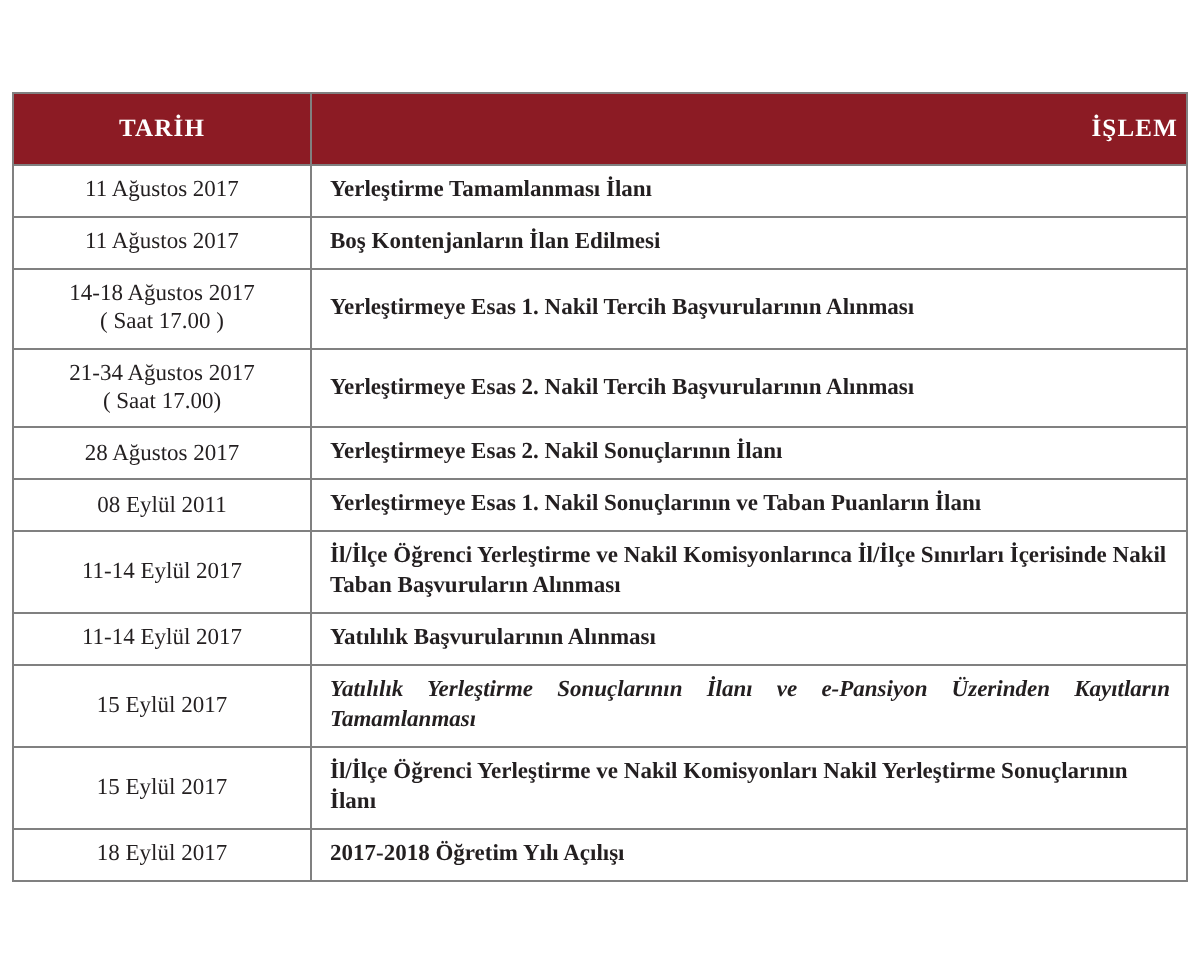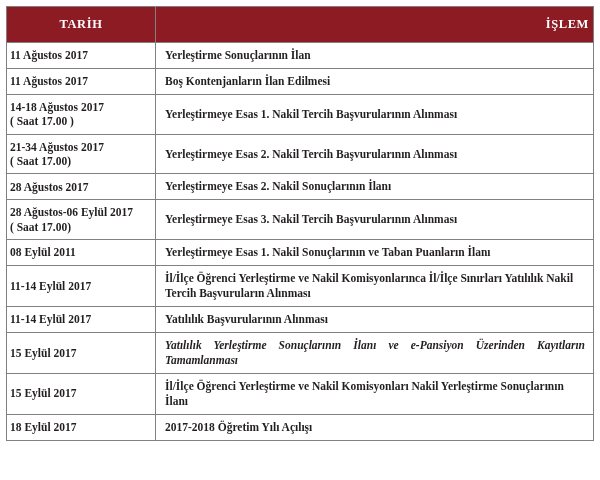--- a/index.html
+++ b/index.html
@@ -10,20 +10,21 @@
   body {
     width: 600px;
     height: 480px;
     font-family: "Liberation Serif", serif;
     color: #231f20;
   }
   #schedule-wrap {
     padding: 6px 6px 0 6px;
     box-sizing: border-box;
     width: 568px;
+    margin-top: 40px;
   }
   table.schedule {
     border-collapse: collapse;
     width: 588px;
     table-layout: fixed;
     border: 1px solid #6e6e6e;
   }
   table.schedule th, table.schedule td {
     border: 1px solid #808080;
     vertical-align: middle;
@@ -41,22 +42,22 @@
   }
   thead th.col-date {
     width: 140px;
     text-align: center;
   }
   thead th.col-task {
     text-align: right;
   }
   td.date-cell {
     width: 140px;
-    text-align: left;
-    font-weight: bold;
+    text-align: center;
+    font-weight: normal;
     font-size: 11.5px;
     line-height: 1.25;
     padding: 5px 3px;
     color: #231f20;
   }
   td.task-cell {
     text-align: left;
     font-weight: bold;
     font-size: 11.5px;
     line-height: 1.3;
@@ -79,49 +80,45 @@
   <table class="schedule">
     <thead>
       <tr>
         <th class="col-date">TARİH</th>
         <th class="col-task">İŞLEM</th>
       </tr>
     </thead>
     <tbody id="schedule-body">
         <tr>
           <td class="date-cell"><span>11 Ağustos 2017</span></td>
-          <td class="task-cell">Yerleştirme Sonuçlarının İlan</td>
+          <td class="task-cell">Yerleştirme Tamamlanması İlanı</td>
         </tr>
         <tr>
           <td class="date-cell"><span>11 Ağustos 2017</span></td>
           <td class="task-cell">Boş Kontenjanların İlan Edilmesi</td>
         </tr>
         <tr>
           <td class="date-cell"><span>14-18 Ağustos 2017</span><span class="date-line2">( Saat 17.00 )</span></td>
           <td class="task-cell">Yerleştirmeye Esas 1. Nakil Tercih Başvurularının Alınması</td>
         </tr>
         <tr>
           <td class="date-cell"><span>21-34 Ağustos 2017</span><span class="date-line2">( Saat 17.00)</span></td>
           <td class="task-cell">Yerleştirmeye Esas 2. Nakil Tercih Başvurularının Alınması</td>
         </tr>
         <tr>
           <td class="date-cell"><span>28 Ağustos 2017</span></td>
           <td class="task-cell">Yerleştirmeye Esas 2. Nakil Sonuçlarının İlanı</td>
         </tr>
         <tr>
-          <td class="date-cell"><span>28 Ağustos-06 Eylül 2017</span><span class="date-line2">( Saat 17.00)</span></td>
-          <td class="task-cell">Yerleştirmeye Esas 3. Nakil Tercih Başvurularının Alınması</td>
-        </tr>
-        <tr>
           <td class="date-cell"><span>08 Eylül 2011</span></td>
           <td class="task-cell">Yerleştirmeye Esas 1. Nakil Sonuçlarının ve Taban Puanların İlanı</td>
         </tr>
         <tr>
           <td class="date-cell"><span>11-14 Eylül 2017</span></td>
-          <td class="task-cell">İl/İlçe Öğrenci Yerleştirme ve Nakil Komisyonlarınca İl/İlçe Sınırları Yatılılık Nakil Tercih Başvuruların Alınması</td>
+          <td class="task-cell">İl/İlçe Öğrenci Yerleştirme ve Nakil Komisyonlarınca İl/İlçe Sınırları İçerisinde Nakil Taban Başvuruların Alınması</td>
         </tr>
         <tr>
           <td class="date-cell"><span>11-14 Eylül 2017</span></td>
           <td class="task-cell">Yatılılık Başvurularının Alınması</td>
         </tr>
         <tr>
           <td class="date-cell"><span>15 Eylül 2017</span></td>
           <td class="task-cell justify">Yatılılık Yerleştirme Sonuçlarının İlanı ve e-Pansiyon Üzerinden Kayıtların Tamamlanması</td>
         </tr>
         <tr>

